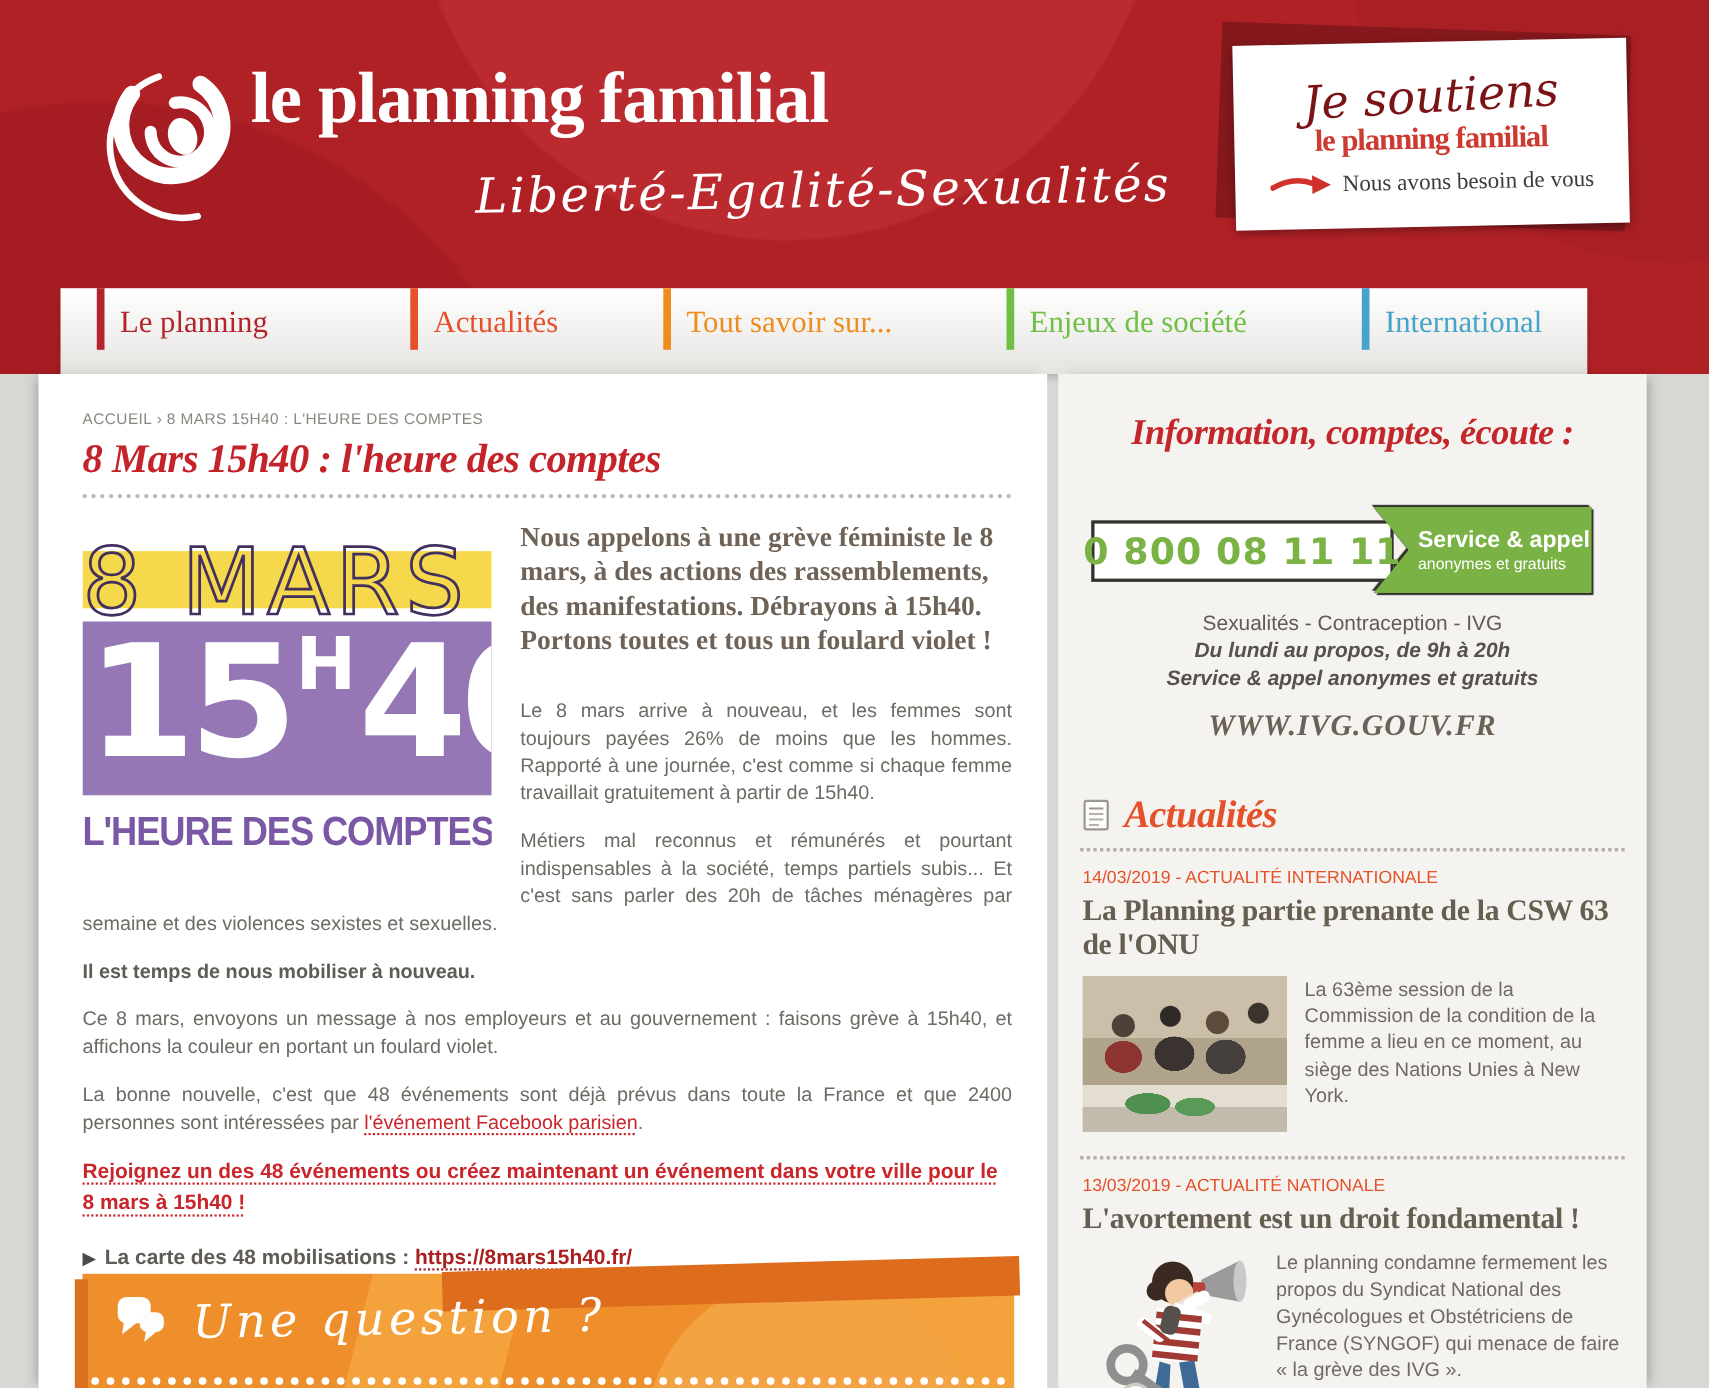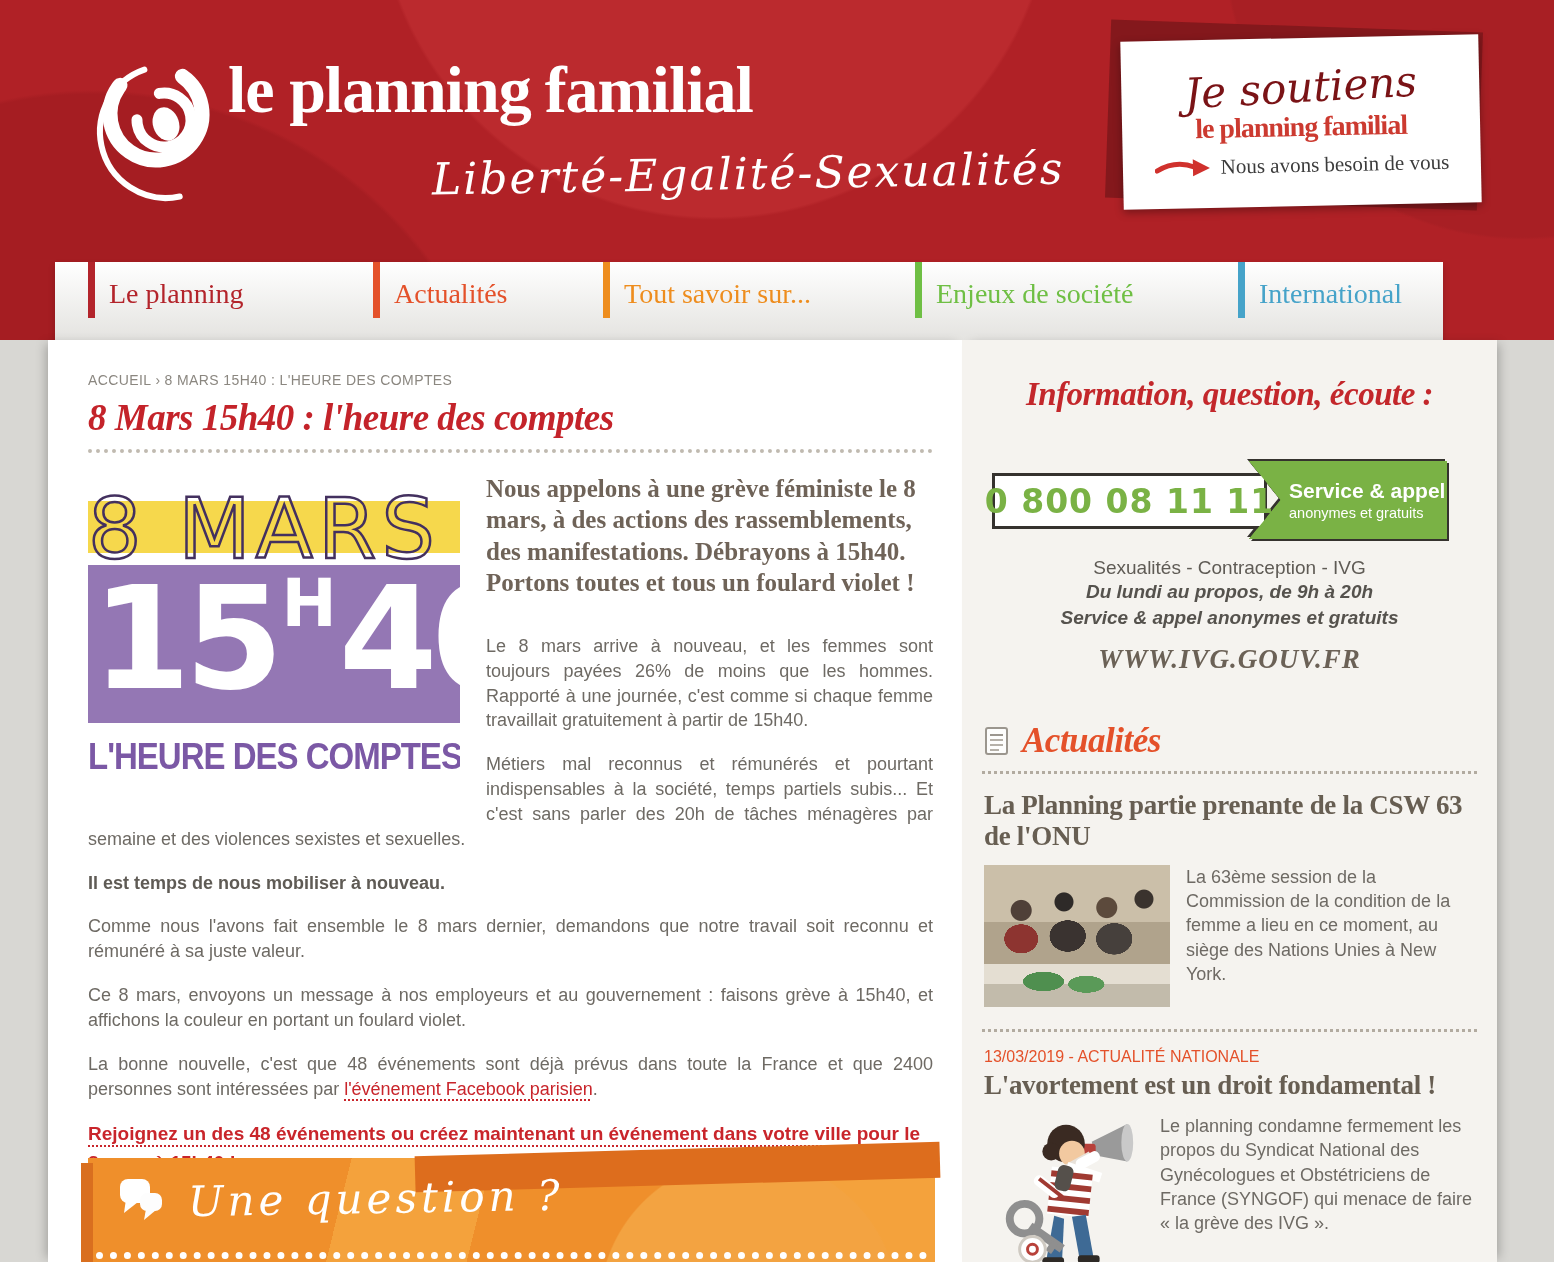--- a/index.html
+++ b/index.html
@@ -65,21 +65,21 @@
     font-size:28px; white-space:nowrap; cursor:pointer;
   }
   .nav-1 { left:33px;  color:#b3242b; border-color:#b3242b; }
   .nav-2 { left:318px; color:#e4512a; border-color:#e4512a; }
   .nav-3 { left:548px; color:#ee8d1e; border-color:#ee8d1e; }
   .nav-4 { left:860px; color:#6fbf44; border-color:#6fbf44; }
   .nav-5 { left:1183px;color:#46a3c9; border-color:#46a3c9; }
 
   
   .main-card {
-    position:absolute; left:48px; top:340px; width:917px; height:922px;
+    position:absolute; left:35px; top:340px; width:917px; height:922px;
     background:#fff; padding:32px 32px 0 40px;
     box-shadow:-6px 0 10px -4px rgba(0,0,0,.25);
   }
   .breadcrumb { font-size:14px; color:#8b8780; letter-spacing:.4px; margin-bottom:8px; }
   .breadcrumb .bc-sep { margin:0 4px; }
   .page-title {
     font-family:"Liberation Serif",serif; font-style:italic; font-weight:bold;
     font-size:37px; color:#c4232a; letter-spacing:-.5px; margin-bottom:10px;
   }
   .title-sep { border-bottom:4px dotted #c0bab0; margin-bottom:20px; }
@@ -281,21 +281,20 @@
           <span class="d">40</span>
       </div>
       <div class="poster-heure">L'HEURE DES COMPTES</div>
     </div>
 
     <p class="intro">Nous appelons à une grève féministe le 8 mars, à des actions des rassemblements, des manifestations. Débrayons à 15h40. Portons toutes et tous un foulard violet !</p>
     <p class="body-p">Le 8 mars arrive à nouveau, et les femmes sont toujours payées 26% de moins que les hommes. Rapporté à une journée, c'est comme si chaque femme travaillait gratuitement à partir de 15h40.</p>
     <p class="body-p">Métiers mal reconnus et rémunérés et pourtant indispensables à la société, temps partiels subis... Et c'est sans parler des 20h de tâches ménagères par semaine et des violences sexistes et sexuelles.</p>
 
     <p class="body-p bold clear">Il est temps de nous mobiliser à nouveau.</p>
-    <p class="body-p">Comme nous l'avons fait ensemble le 8 mars dernier, demandons que notre travail soit reconnu et rémunéré à sa juste valeur.</p>
     <p class="body-p">Ce 8 mars, envoyons un message à nos employeurs et au gouvernement : faisons grève à 15h40, et affichons la couleur en portant un foulard violet.</p>
     <p class="body-p"><span>La bonne nouvelle, c'est que 48 événements sont déjà prévus dans toute la France et que 2400 personnes sont intéressées par </span><a class="red-link">l'événement Facebook parisien</a><span>.</span></p>
 
     <p class="cta">Rejoignez un des 48 événements ou créez maintenant un événement dans votre ville pour le 8 mars à 15h40 !</p>
 
     <p class="map-line">
       <span class="tri">▶</span><span>La carte des 48 mobilisations : </span><a class="red-link">https://8mars15h40.fr/</a>
     </p>
 
     <div class="question-banner">
@@ -306,21 +305,21 @@
           <rect x="26" y="18" width="22" height="18" rx="7" fill="#fdfdfd"></rect>
           <polygon points="32,34 30,45 42,35" fill="#fdfdfd"></polygon>
         </svg>
         <span class="qb-text">Une question ?</span>
       </div>
       <div class="qb-dots"></div>
     </div>
   </div>
 
   <div class="sidebar">
-    <div class="sb-heading">Information, question, écoute :</div>
+    <div class="sb-heading">Information, comptes, écoute :</div>
 
     <div class="phone-wrap">
       <div class="phone-tab-outline">
           <i></i>
         </div>
       <div class="phone-white">
         <span class="phone-number">0 800 08 11 11</span>
       </div>
       <div class="phone-tab">
         <span class="tab-l1">Service &amp; appel</span>
@@ -339,20 +338,21 @@
         <line x1="6" y1="9" x2="19" y2="9" stroke="#9b968e" stroke-width="2"></line>
         <line x1="6" y1="14" x2="19" y2="14" stroke="#b5b0a8" stroke-width="2"></line>
         <line x1="6" y1="19" x2="19" y2="19" stroke="#b5b0a8" stroke-width="2"></line>
         <line x1="6" y1="24" x2="15" y2="24" stroke="#b5b0a8" stroke-width="2"></line>
       </svg>
       <span>Actualités</span>
     </div>
     <div class="dotted-sep"></div>
 
     <div class="news-item">
+      <div class="news-date">14/03/2019 - ACTUALITÉ INTERNATIONALE</div>
       <div class="news-title">La Planning partie prenante de la CSW 63 de l'ONU</div>
       <div class="flow">
         <div class="news-photo"></div>
         <div class="news-body">La 63ème session de la Commission de la condition de la femme a lieu en ce moment, au siège des Nations Unies à New York.</div>
       </div>
     </div>
     <div class="dotted-sep sep-space"></div>
 
     <div class="news-item">
       <div class="news-date">13/03/2019 - ACTUALITÉ NATIONALE</div>

